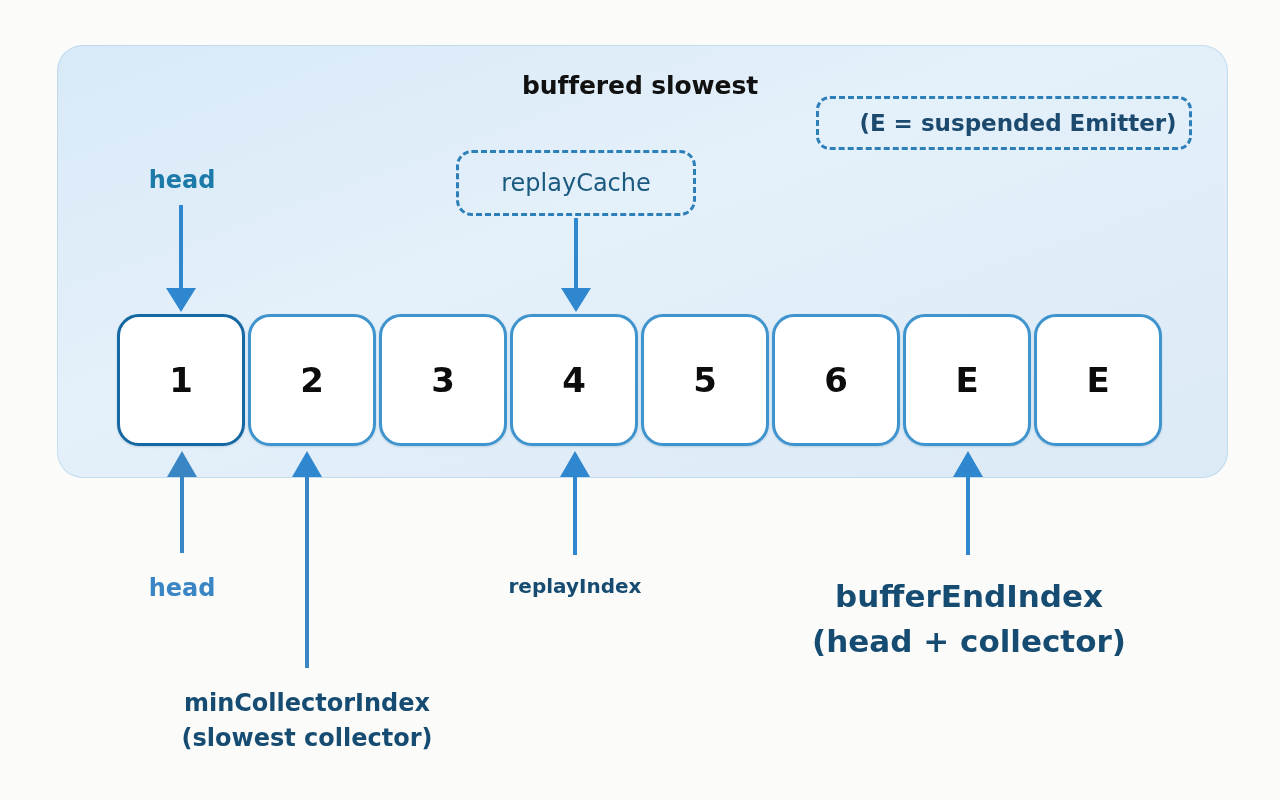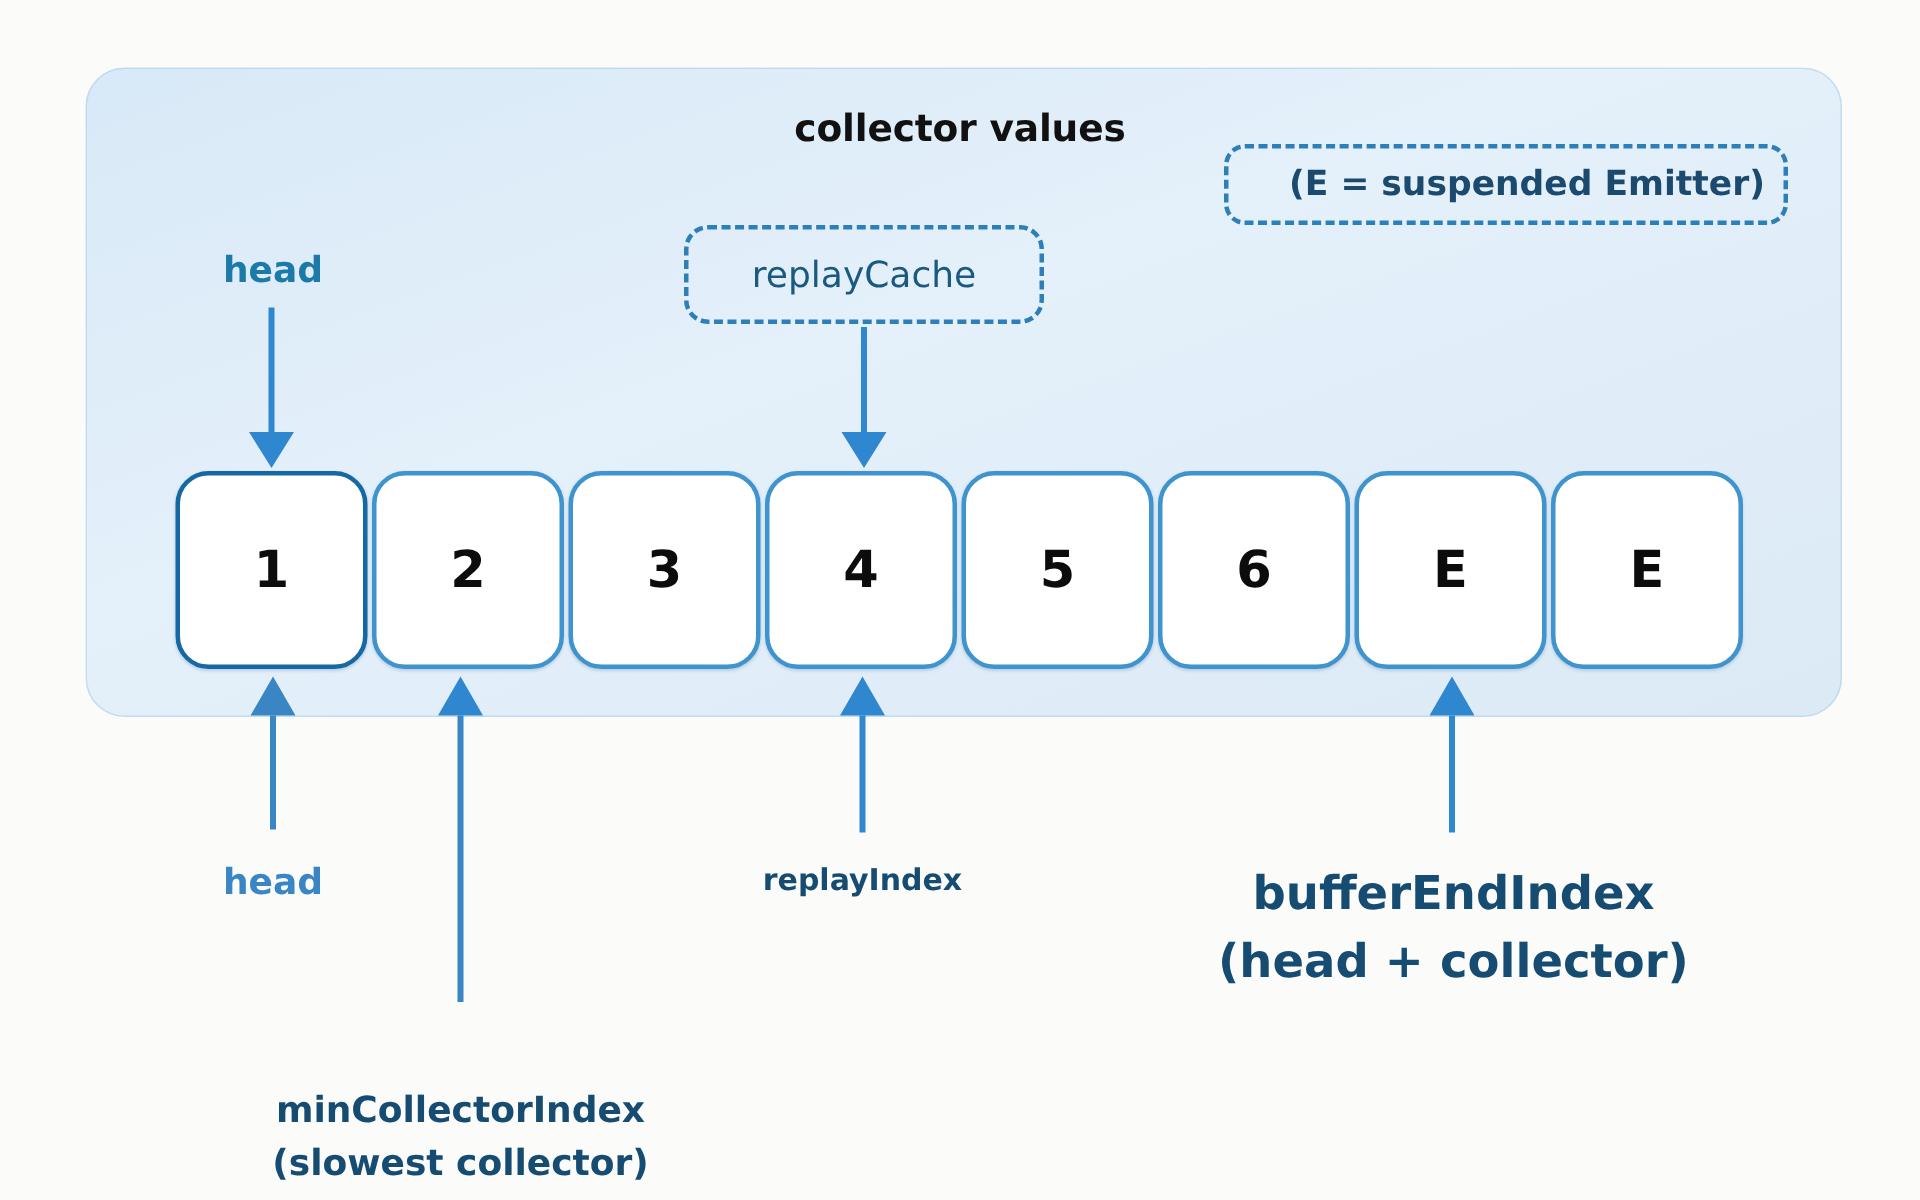--- a/index.html
+++ b/index.html
@@ -157,40 +157,39 @@
     color: #174c72;
     line-height: 1.45;
   }
   .lbl-min-collector {
     left: 120px;
     top: 686px;
     width: 374px;
     font-size: 24px;
     color: #174c72;
     line-height: 1.45;
-    margin-top: 37px;
   }
   .lbl .l2 { display: block; }
 
   svg.overlay {
     position: absolute;
     left: 0; top: 0;
     width: 1280px;
     height: 800px;
     pointer-events: none;
   }
 </style>
 </head>
 <body>
 
 <div id="stage">
 
   <div class="buffer-panel"></div>
 
-  <div class="panel-title">collector values</div>
+  <div class="panel-title">buffered slowest</div>
 
   <div class="legend-box">
     <span>(E = suspended Emitter)</span>
   </div>
 
   <div class="replay-cache-box">
     <span>replayCache</span>
   </div>
 
   <div class="head-top-label">head</div>

